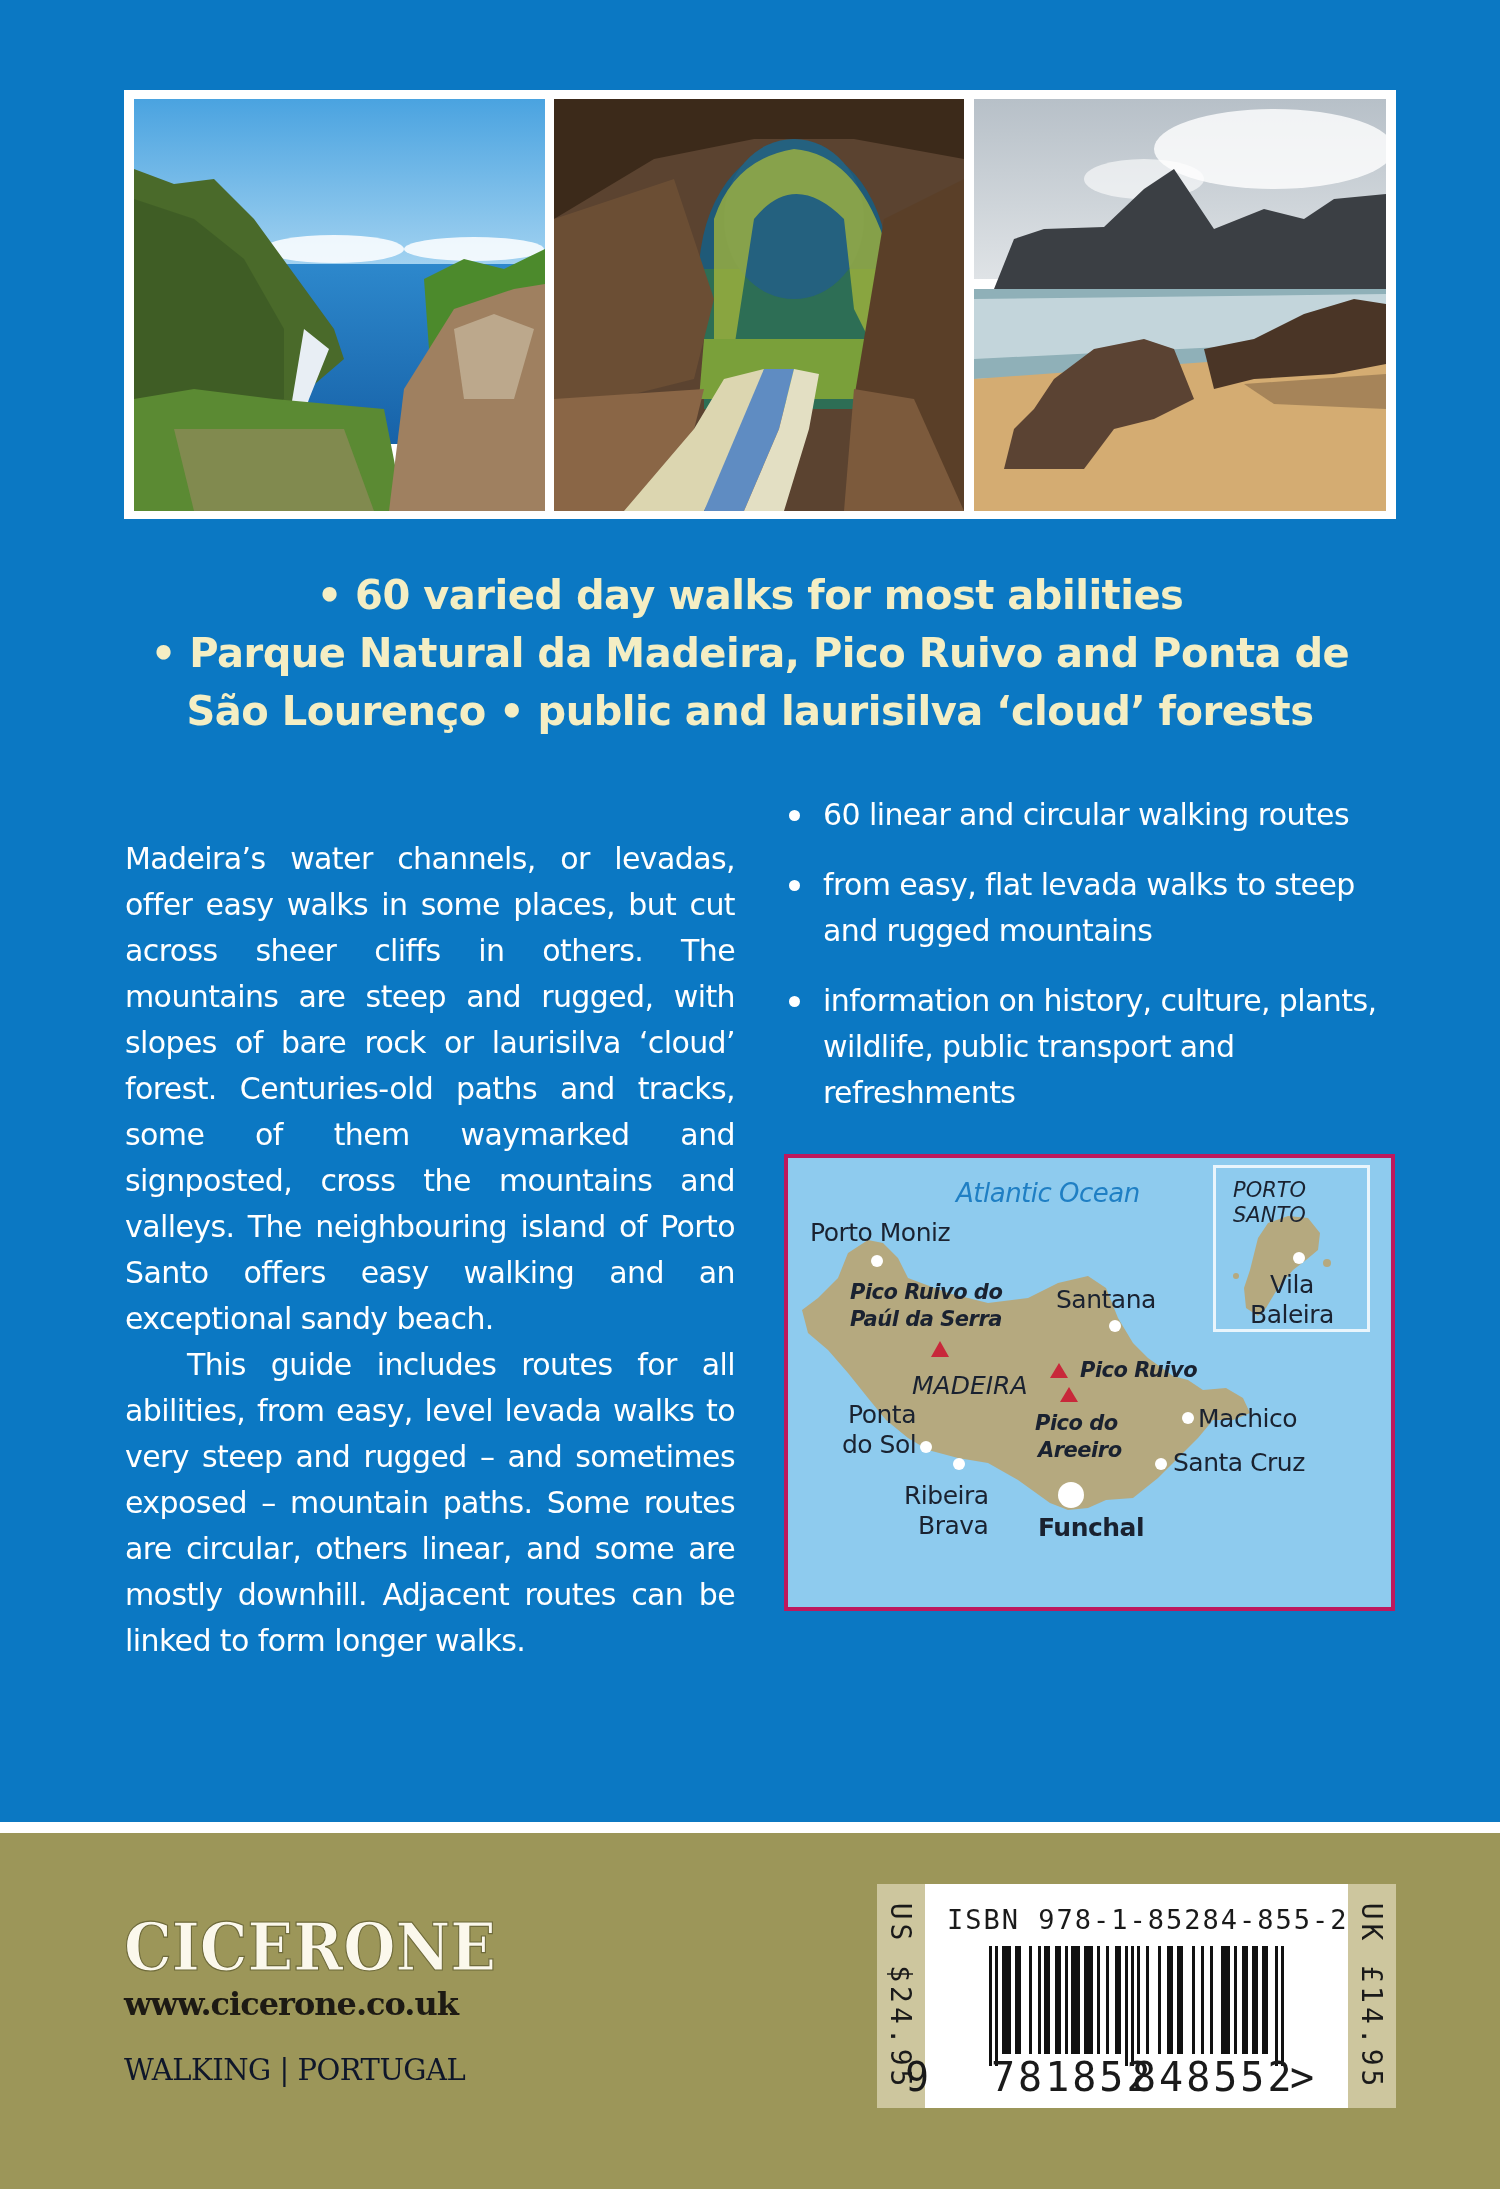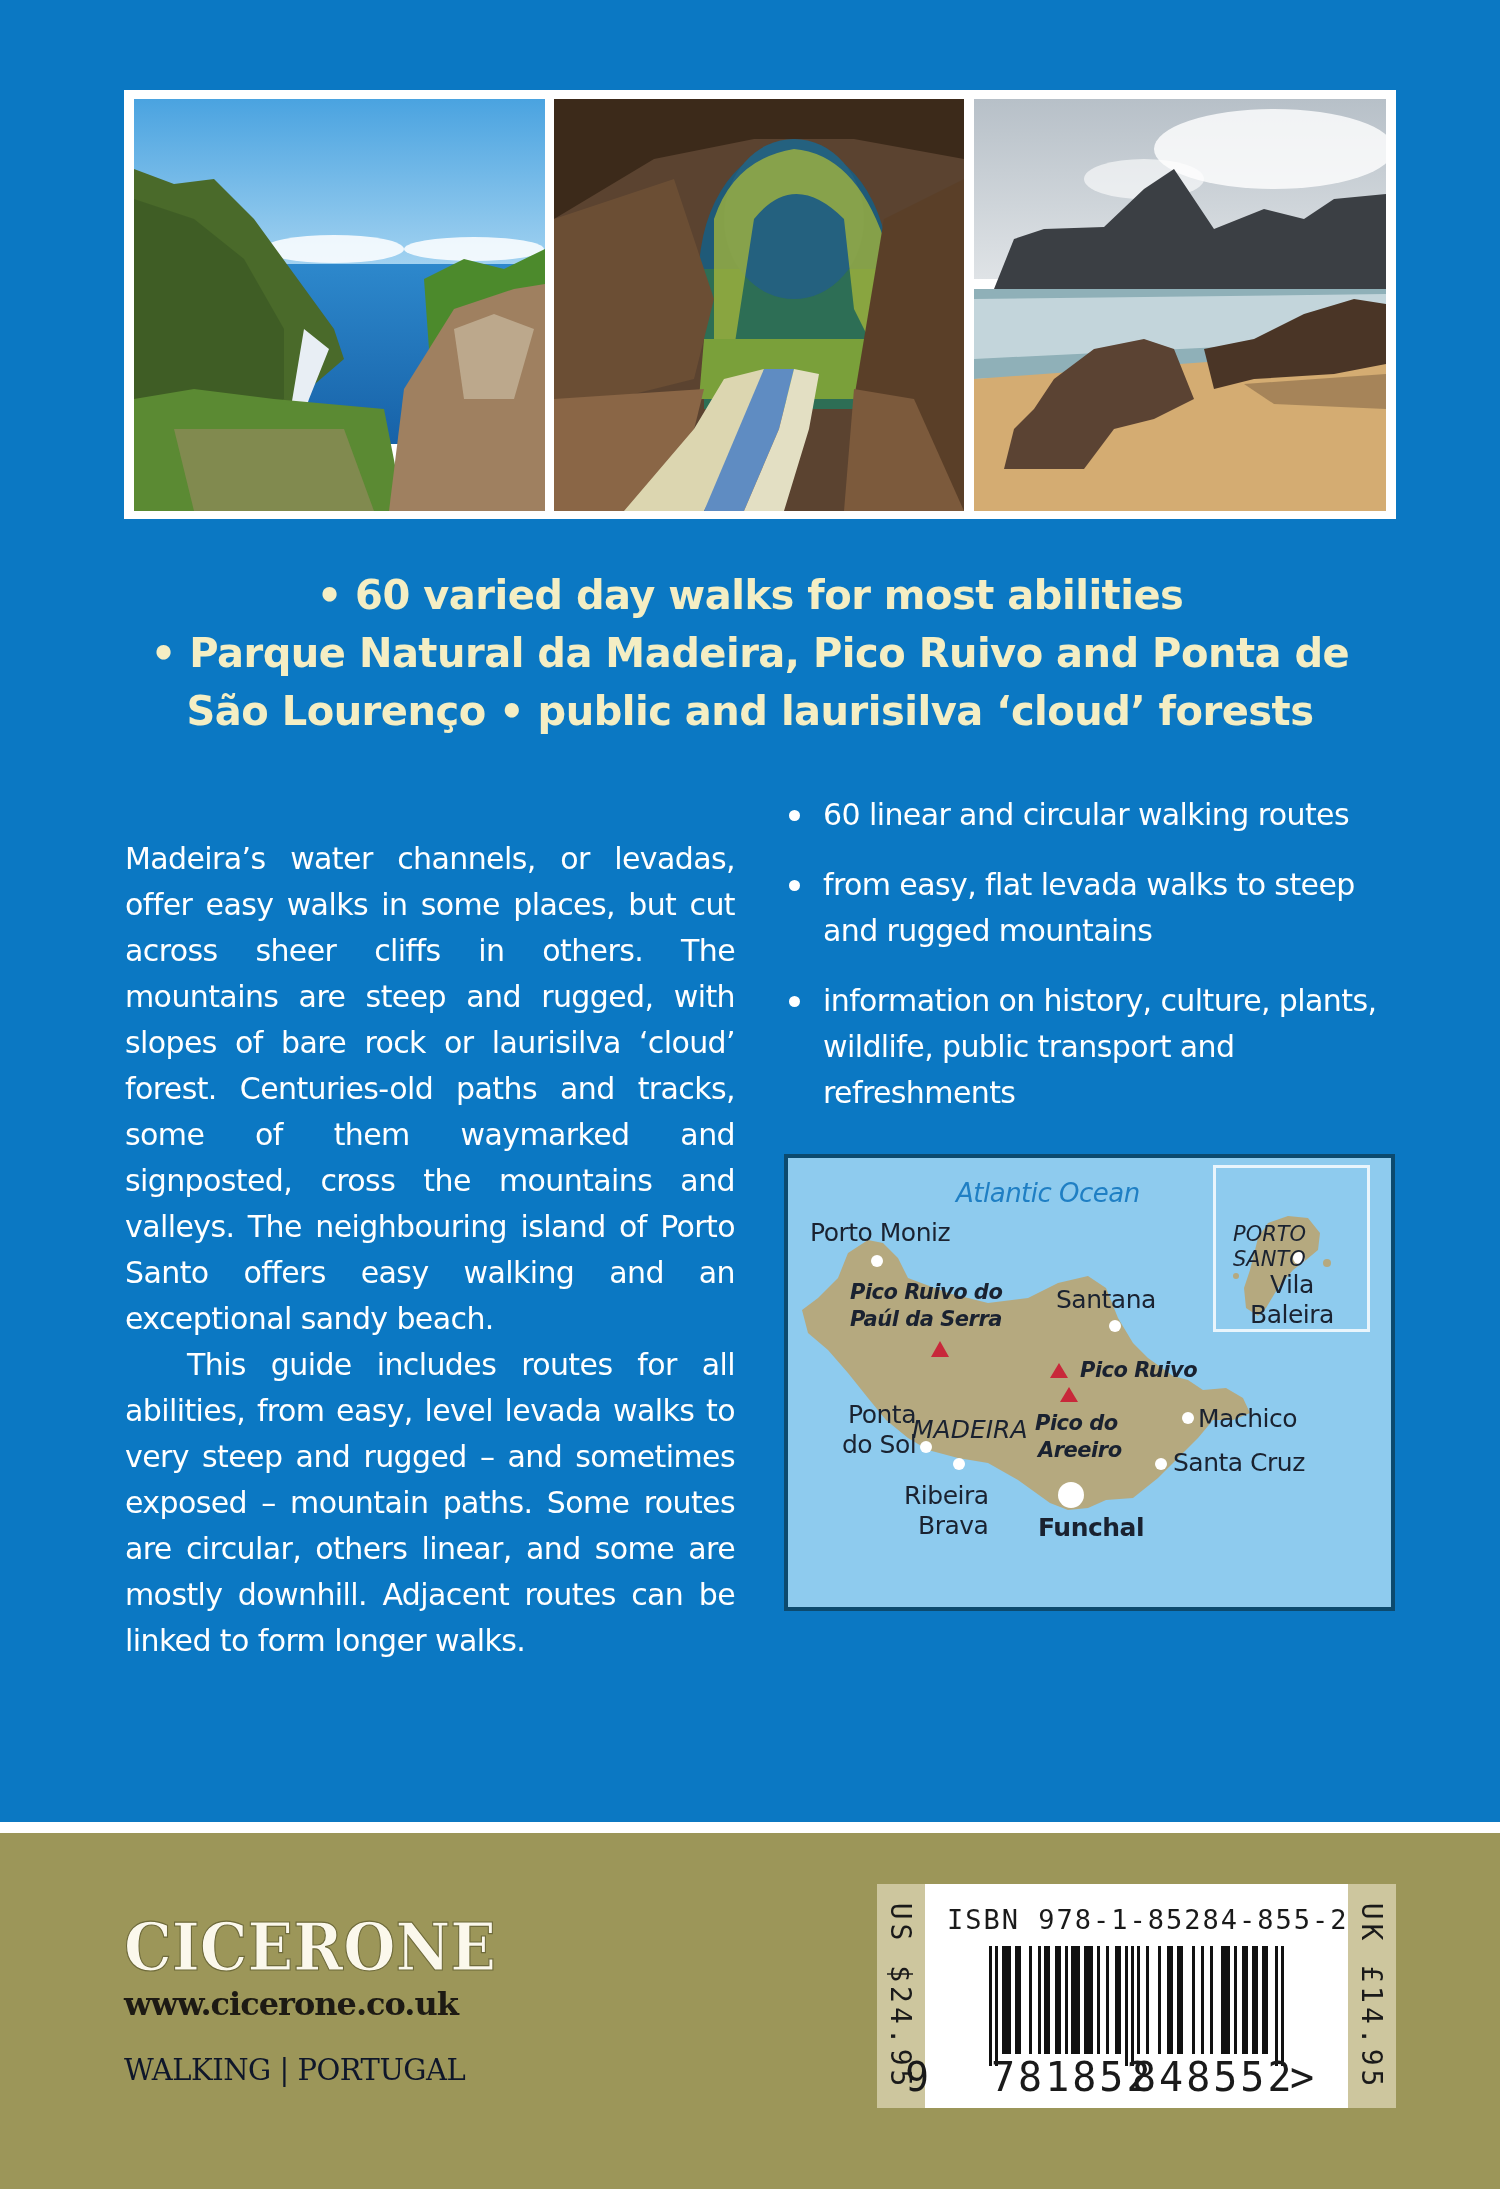--- a/index.html
+++ b/index.html
@@ -51,28 +51,28 @@
     }
     .features li { position: relative; padding-left: 38px; margin-bottom: 24px; }
     .features li .bullet {
       position: absolute; left: 4px; top: 18px; width: 11px; height: 11px;
       border-radius: 50%; background: #ffffff;
     }
 
     
     .map {
       position: absolute; left: 784px; top: 1154px; width: 611px; height: 457px;
-      background: #0c4a6e; padding: 4px;
+      background: #be185d; padding: 4px;
     }
     .map-inner { position: relative; width: 100%; height: 100%; background: #8ecbee; overflow: hidden; }
     .map-inner svg.map-shapes { position: absolute; left: 0; top: 0; }
     .map-label { position: absolute; white-space: nowrap; font-family: "DejaVu Sans", sans-serif; color: #1a2230; letter-spacing: -0.5px; }
     .ml-town { font-size: 25px; line-height: 30px; }
     .ml-peak { font-size: 21px; font-weight: bold; font-style: italic; line-height: 28px; text-align: right; }
-    .ml-region { font-size: 25px; font-style: italic; letter-spacing: 0px; margin-top: 44px; }
+    .ml-region { font-size: 25px; font-style: italic; letter-spacing: 0px; }
     .ml-ocean { font-size: 26px; font-style: italic; color: #1f7fc4; }
     .ml-capital { font-size: 25px; font-weight: bold; }
     .inset {
       position: absolute; left: 425px; top: 7px; width: 157px; height: 167px;
       border: 3px solid #e9f5fc;
     }
 
     
     .white-strip { position: absolute; left: 0; top: 1822px; width: 1500px; height: 11px; background: #ffffff; }
     .olive-band { position: absolute; left: 0; top: 1833px; width: 1500px; height: 356px; background: #9c9659; }

